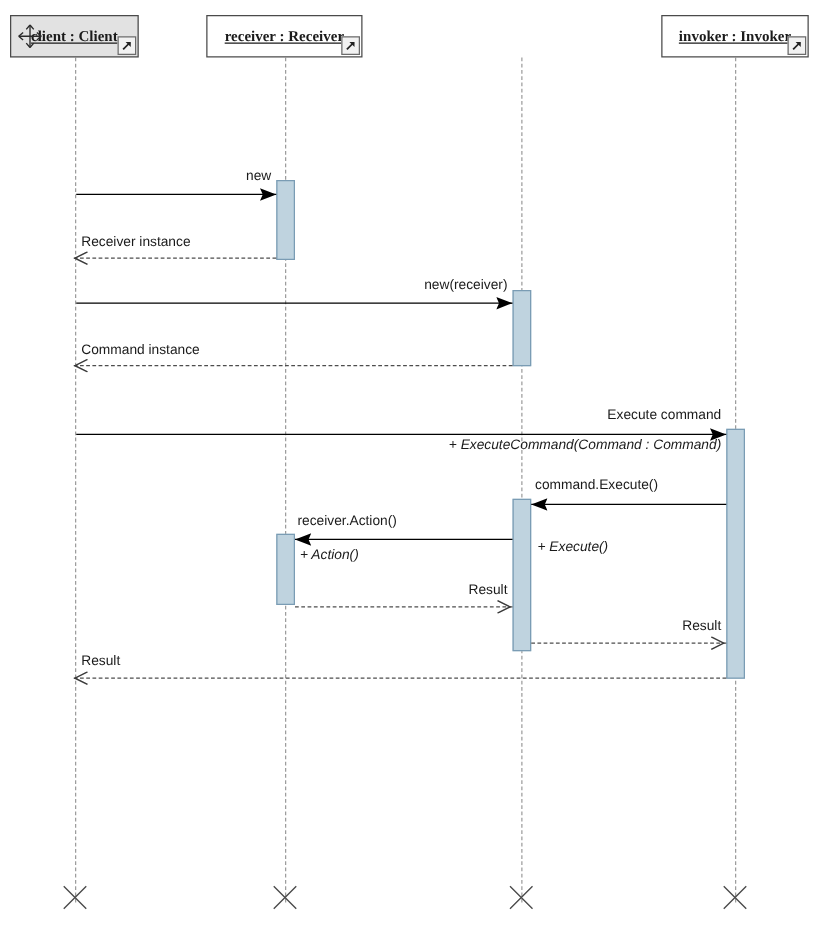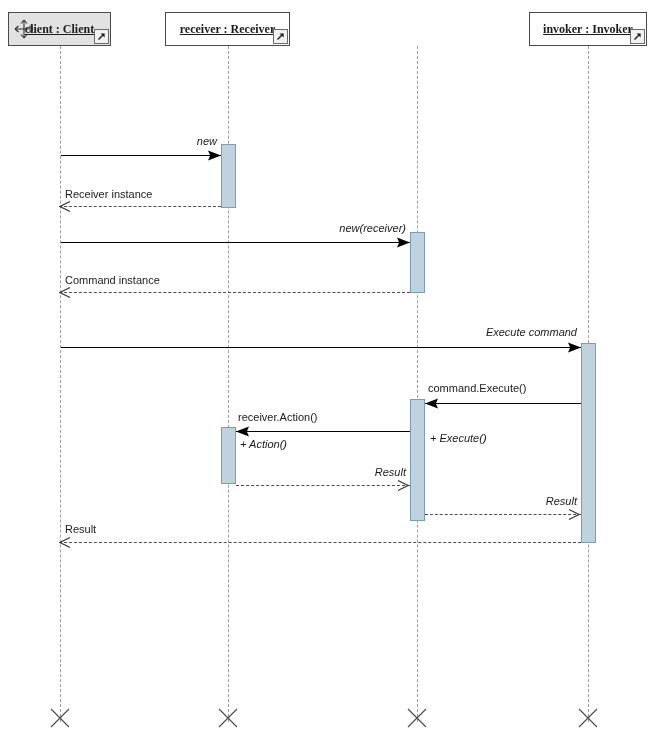--- a/index.html
+++ b/index.html
@@ -99,21 +99,21 @@
   .arrowhead svg { display: block; }
 
   .msg-label {
     position: absolute;
     font-family: "Liberation Sans", sans-serif;
     font-size: 11px;
     color: #1a1a1a;
     white-space: nowrap;
     line-height: 12px;
   }
-  .msg-label.right { transform: translateX(-100%); font-style: italic; }
+  .msg-label.right { transform: translateX(-100%); }
   .op-label {
     position: absolute;
     font-family: "Liberation Sans", sans-serif;
     font-size: 11px;
     font-style: italic;
     color: #1a1a1a;
     white-space: nowrap;
     line-height: 12px;
   }
   .op-label.right { transform: translateX(-100%); }
@@ -205,20 +205,21 @@
       </svg>
     </div>
     <div class="msg-label" style="left: 65px; top: 274px;">Command instance</div>
     <div class="msg-line" style="left: 61px; top: 347px; width: 520px;"></div>
     <div class="arrowhead" style="left: 568px; top: 342px;">
       <svg width="13" height="11" viewBox="0 0 13 11">
         <path d="M13 5.5 L0 0.5 L2.2 5.5 L0 10.5 Z" fill="#000"></path>
       </svg>
     </div>
     <div class="msg-label right" style="left: 577px; top: 326px;">Execute command</div>
+    <div class="op-label right" style="left: 577px; top: 350px;">+ ExecuteCommand(Command : Command)</div>
     <div class="msg-line" style="left: 425px; top: 403px; width: 156px;"></div>
     <div class="arrowhead" style="left: 425px; top: 398px;">
       <svg width="13" height="11" viewBox="0 0 13 11">
         <path d="M0 5.5 L13 0.5 L10.8 5.5 L13 10.5 Z" fill="#000"></path>
       </svg>
     </div>
     <div class="msg-label" style="left: 428px; top: 382px;">command.Execute()</div>
     <div class="op-label" style="left: 430px; top: 410px; margin-top: 22px;">+ Execute()</div>
     <div class="msg-line" style="left: 236px; top: 431px; width: 174px;"></div>
     <div class="arrowhead" style="left: 236px; top: 426px;">

